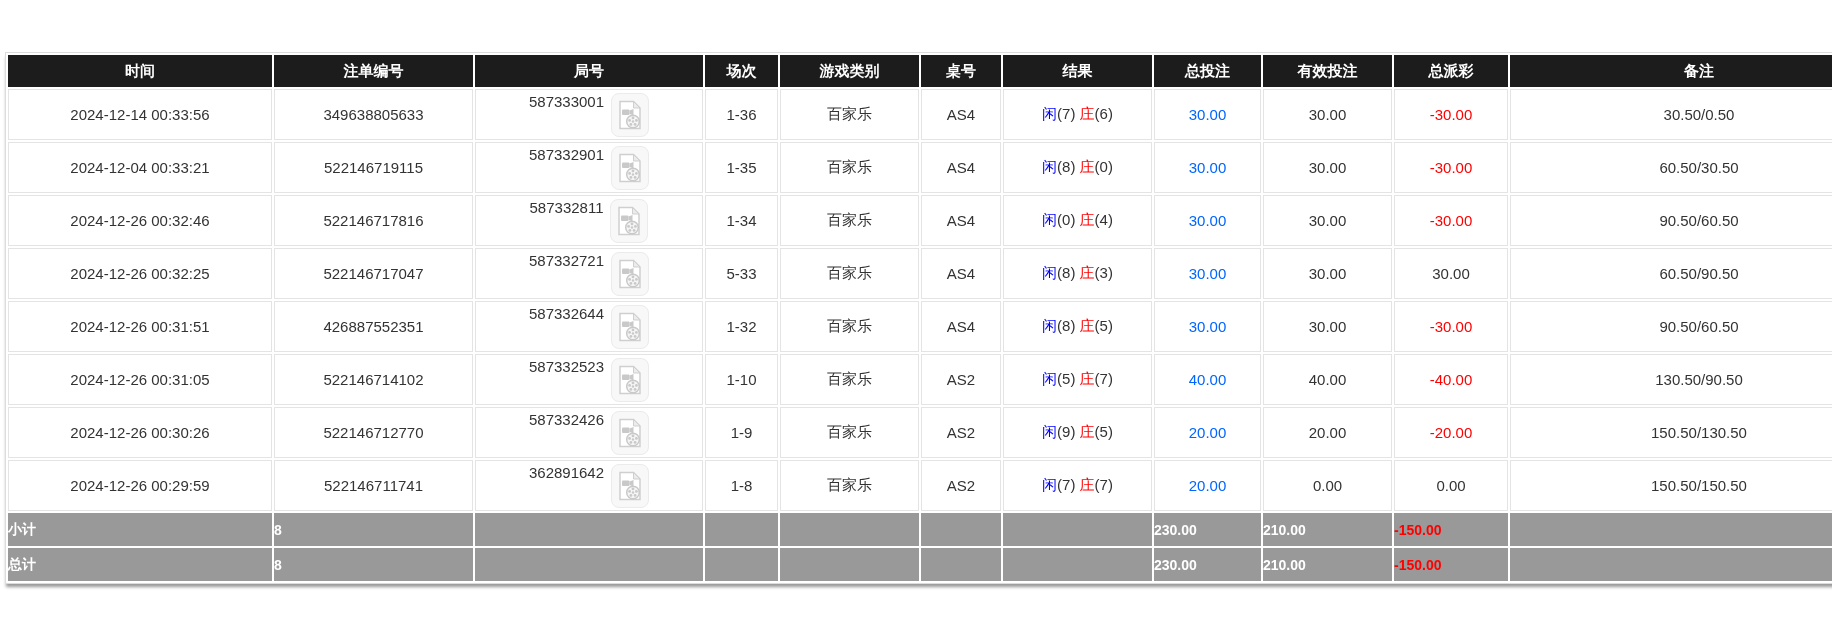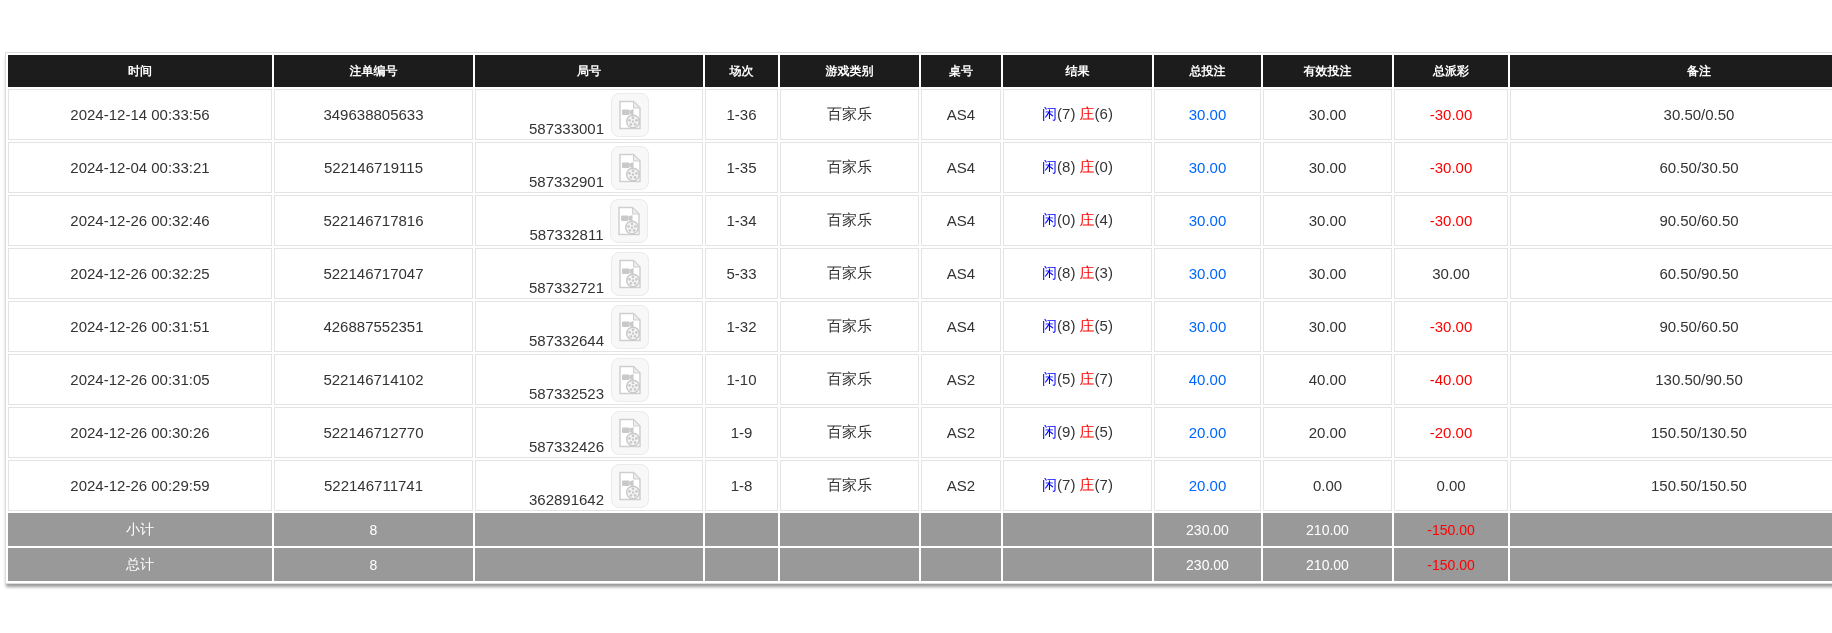--- a/index.html
+++ b/index.html
@@ -17,45 +17,44 @@
     border-collapse:separate;
     border-spacing:2px;
     margin:52px 0 0 5px;
     background:#fff;
     border:1px solid #dcdcdc;
     box-shadow:0 4px 3px -1px rgba(0,0,0,0.40);
   }
   th{
     background:var(--header-bg);
     color:var(--header-text);
-    font-size:12px;font-weight:bold;
+    font-size:15px;font-weight:bold;
     height:32px;padding:0;
     white-space:nowrap;overflow:hidden;
   }
   tbody td{
     background:#fff;
     border:1px solid var(--grid-line);
     text-align:center;
     font-size:15px;color:var(--cell-text);
     height:49px;padding:0;
     white-space:nowrap;overflow:hidden;
   }
   tfoot td{
     background:var(--summary-bg);
     border:none;
-    text-align:center;
     color:var(--summary-text);
-    font-size:14px;font-weight:normal;
+    font-size:14px;font-weight:bold;
     height:33px;padding:0;
   }
   .blue{color:var(--bet-blue);}
   .neg{color:var(--negative-red)!important;}
   .xian{color:var(--xian-blue);}
   .zhuang{color:var(--zhuang-red);}
-  .round-inner{display:flex;align-items:flex-end;justify-content:center;gap:7px;}
+  .round-inner{display:flex;align-items:flex-start;justify-content:center;gap:7px;}
   .video-btn{
     width:38px;height:44px;
     border:1px solid #ebebeb;border-radius:8px;
     background:#f8f8f8;
     display:flex;align-items:center;justify-content:center;
     cursor:pointer;padding:0;
   }
   .video-btn svg{display:block;}
 </style>
 </head>

